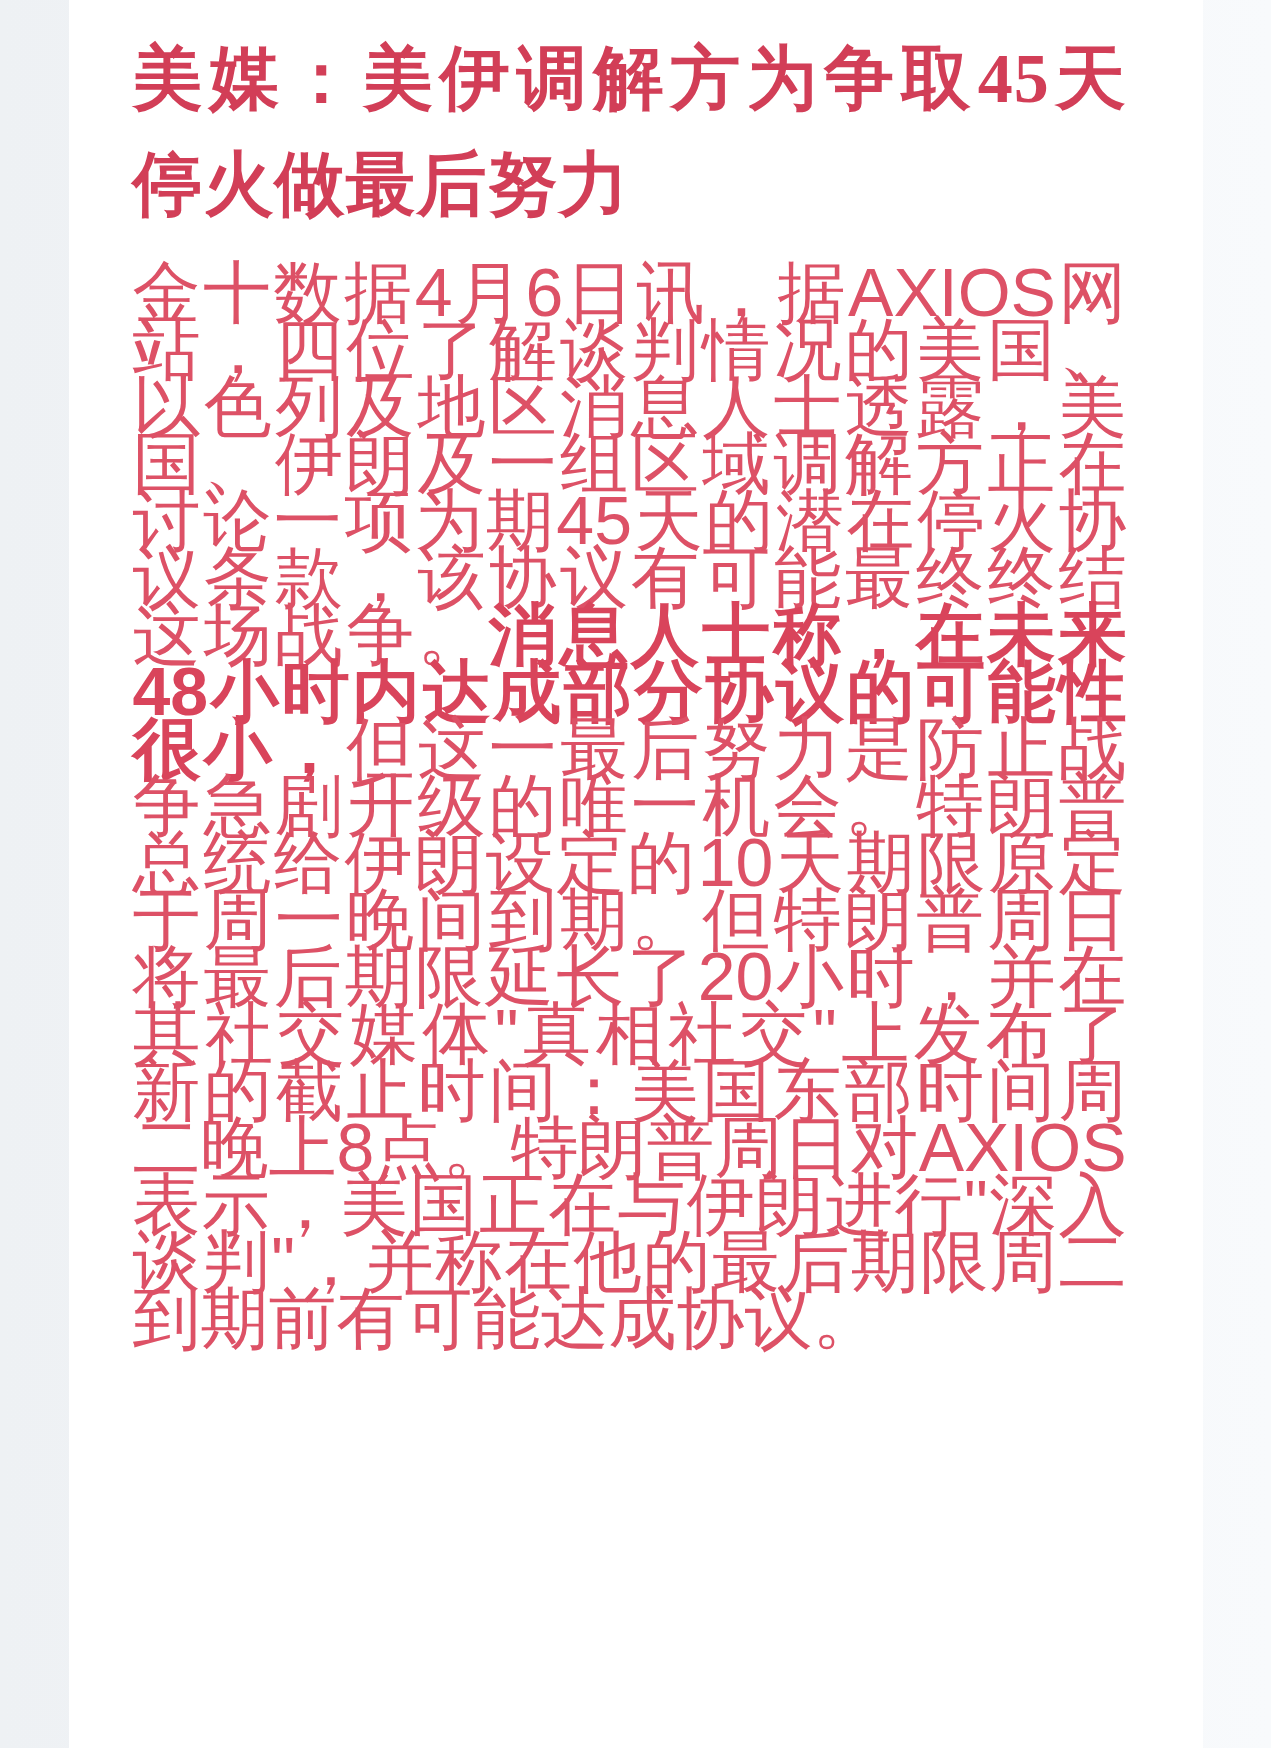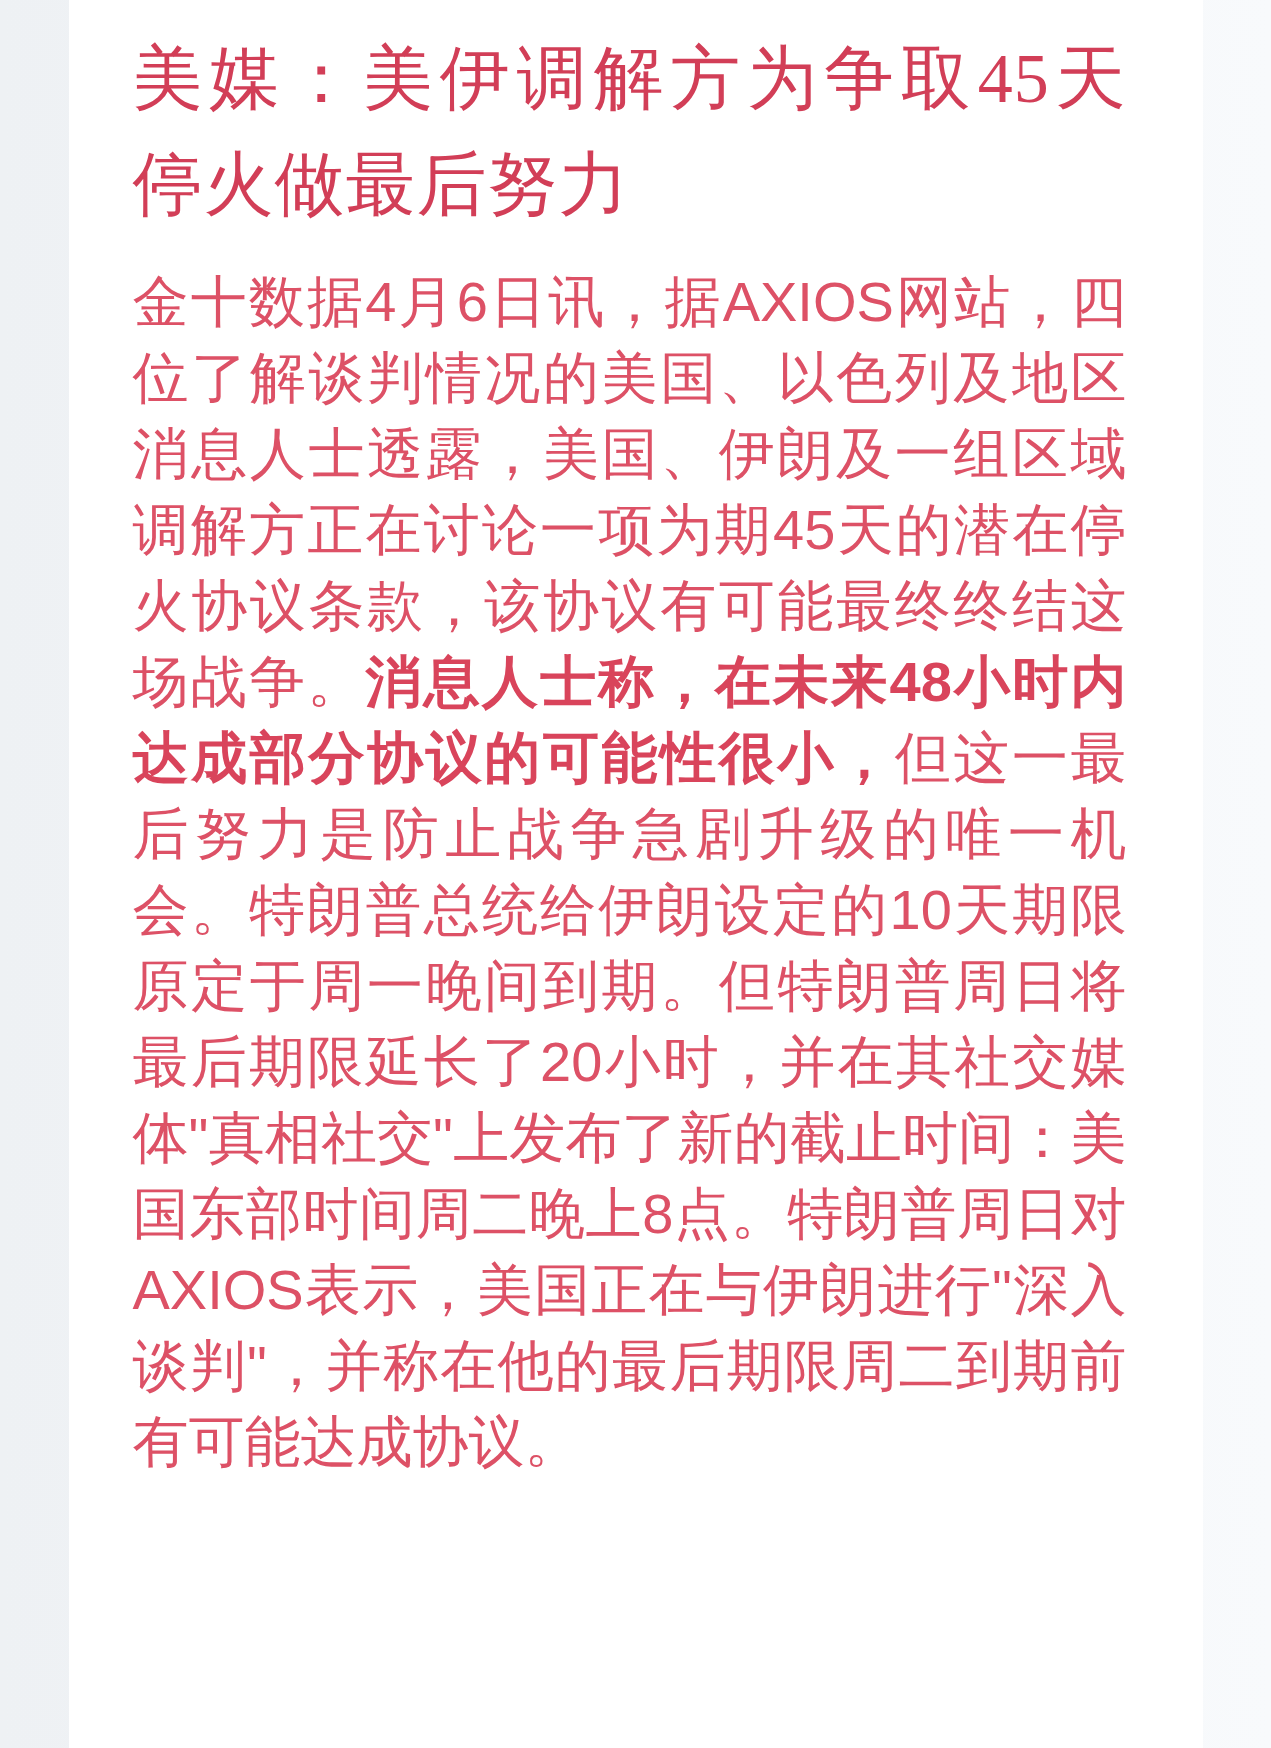--- a/index.html
+++ b/index.html
@@ -20,32 +20,32 @@
   .card {
     width: 1134px;
     height: 1748px;
     background: #ffffff;
     box-sizing: border-box;
     padding: 26px 76px 30px 64px;
   }
   .title {
     margin: 0;
     font-family: "Liberation Serif", "DejaVu Serif", serif;
-    font-weight: 400;
+    font-weight: 700;
     font-size: 70px;
     line-height: 106px;
     letter-spacing: 1px;
     text-align: justify;
   }
   .body-text {
     margin: 26px 0 0 0;
     font-family: "Liberation Sans", "DejaVu Sans", sans-serif;
     font-weight: 400;
-    font-size: 56px;
-    line-height: 76px;
+    font-size: 68px;
+    line-height: 57px;
     text-align: justify;
   }
   .body-text .emphasis {
     font-weight: 700;
   }
 </style>
 </head>
 <body>
 
 <div class="page-bg">

